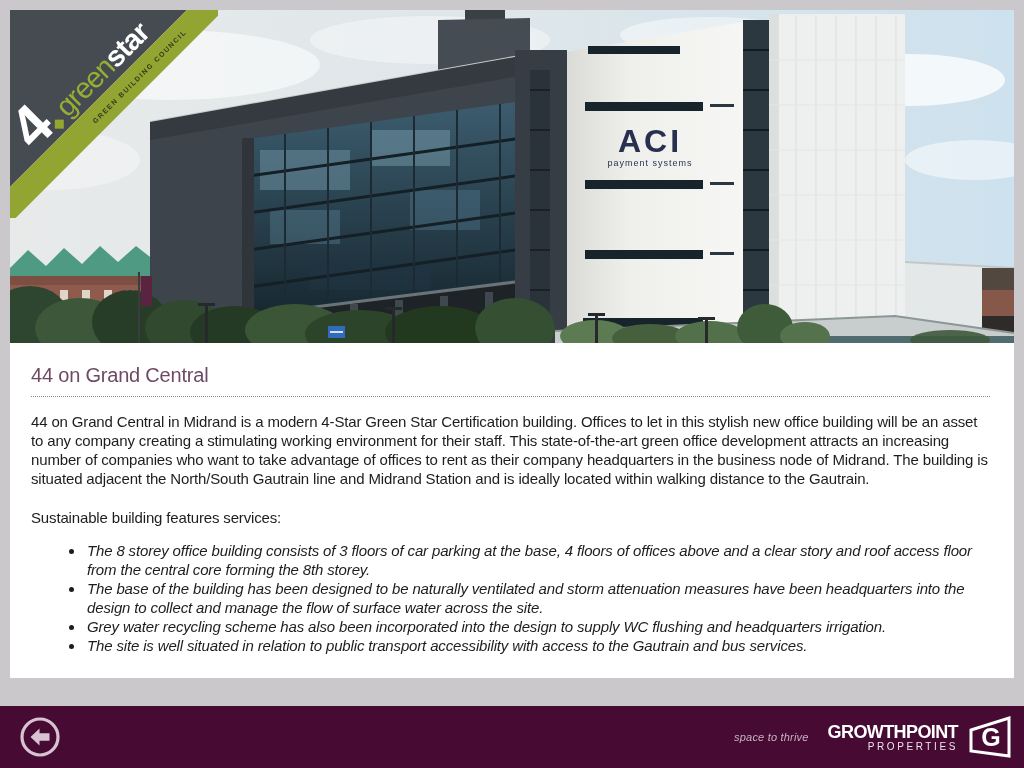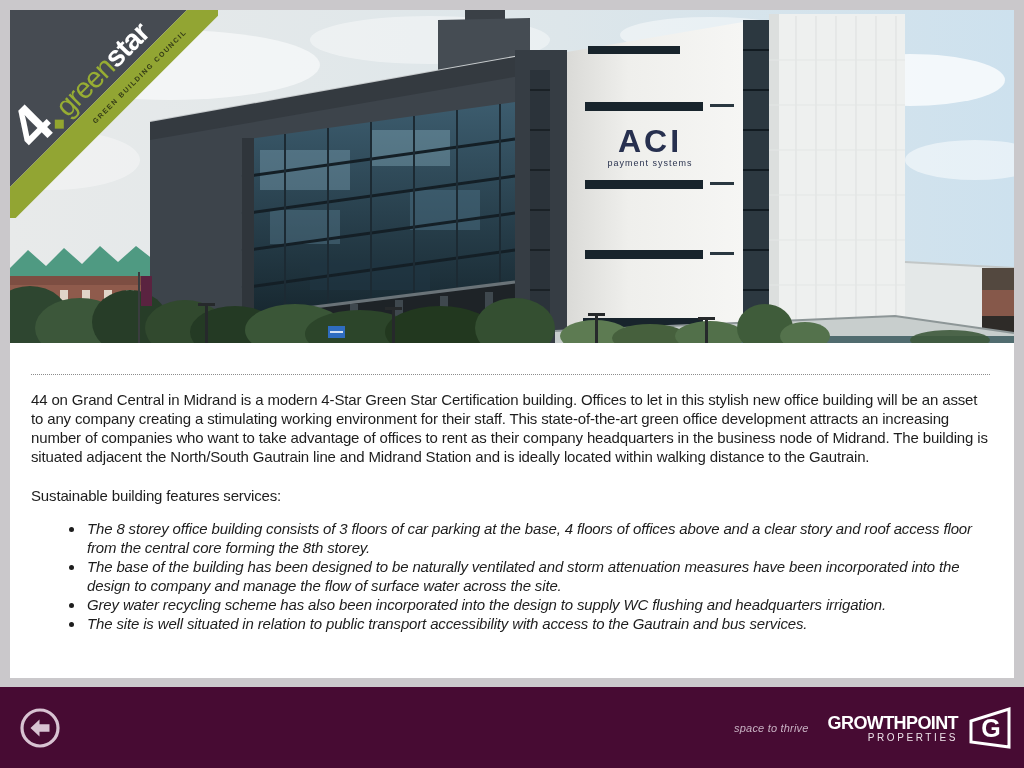--- a/index.html
+++ b/index.html
@@ -45,21 +45,21 @@
     margin:0;font-size:20px;line-height:22px;font-weight:400;color:#6d4a66;letter-spacing:-0.2px;
   }
   .rule-dotted{border:none;border-bottom:1px dotted #8c8c8c;margin:10px 0 0 0;}
   .content p{margin:15px 0 0 0;}
   .content p.intro{margin-top:20px;}
   .content ul{margin:14px 0 0 0;padding:0 0 0 54px;font-style:italic;}
   .content li{margin:0;padding-left:2px;}
   .content p.trunc{margin-top:11px;}
   
   .footer{
-    position:absolute;left:0;bottom:0;width:1024px;height:81px;background:#470b33;
+    position:absolute;left:0;bottom:0;width:1024px;height:62px;background:#470b33;
     display:flex;align-items:center;
   }
   .back-btn{
     margin-left:18px;width:44px;height:44px;border:none;background:transparent;
     padding:0;cursor:pointer;display:block;
   }
   .footer-right{margin-left:auto;display:flex;align-items:center;padding-right:11px;}
   .tagline{font-style:italic;font-size:11px;color:#c8b2c3;margin-right:19px;letter-spacing:0.2px;}
   .wordmark{text-align:right;margin-right:9px;}
   .brand{color:#ffffff;font-weight:bold;font-size:18px;letter-spacing:-0.6px;line-height:18px;text-align:right;}
@@ -224,26 +224,27 @@
           </div>
         </div>
         <div class="ribbon-green">
           <span class="badge-council">GREEN BUILDING COUNCIL</span>
         </div>
       </div>
     </div>
   </div>
 
   <div class="content">
+    <h1>44 on Grand Central</h1>
     <hr class="rule-dotted">
     <p>44 on Grand Central in Midrand is a modern 4-Star Green Star Certification building. Offices to let in this stylish new office building will be an asset to any company creating a stimulating working environment for their staff. This state-of-the-art green office development attracts an increasing number of companies who want to take advantage of offices to rent as their company headquarters in the business node of Midrand. The building is situated adjacent the North/South Gautrain line and Midrand Station and is ideally located within walking distance to the Gautrain.</p>
     <p class="intro">Sustainable building features services:</p>
     <ul>
       <li>The 8 storey office building consists of 3 floors of car parking at the base, 4 floors of offices above and a clear story and roof access floor from the central core forming the 8th storey.</li>
-      <li>The base of the building has been designed to be naturally ventilated and storm attenuation measures have been incorporated into the design to company and manage the flow of surface water across the site.</li>
+      <li>The base of the building has been designed to be naturally ventilated and storm attenuation measures have been headquarters into the design to collect and manage the flow of surface water across the site.</li>
       <li>Grey water recycling scheme has also been incorporated into the design to supply WC flushing and headquarters irrigation.</li>
       <li>The site is well situated in relation to public transport accessibility with access to the Gautrain and bus services.</li>
     </ul>
   </div>
 </div>
 
 <div class="footer">
   <button class="back-btn">
     <svg width="44" height="44" viewBox="0 0 44 44">
       <circle cx="22" cy="22" r="18" fill="none" stroke="#d8c3d2" stroke-width="3.2"></circle>

